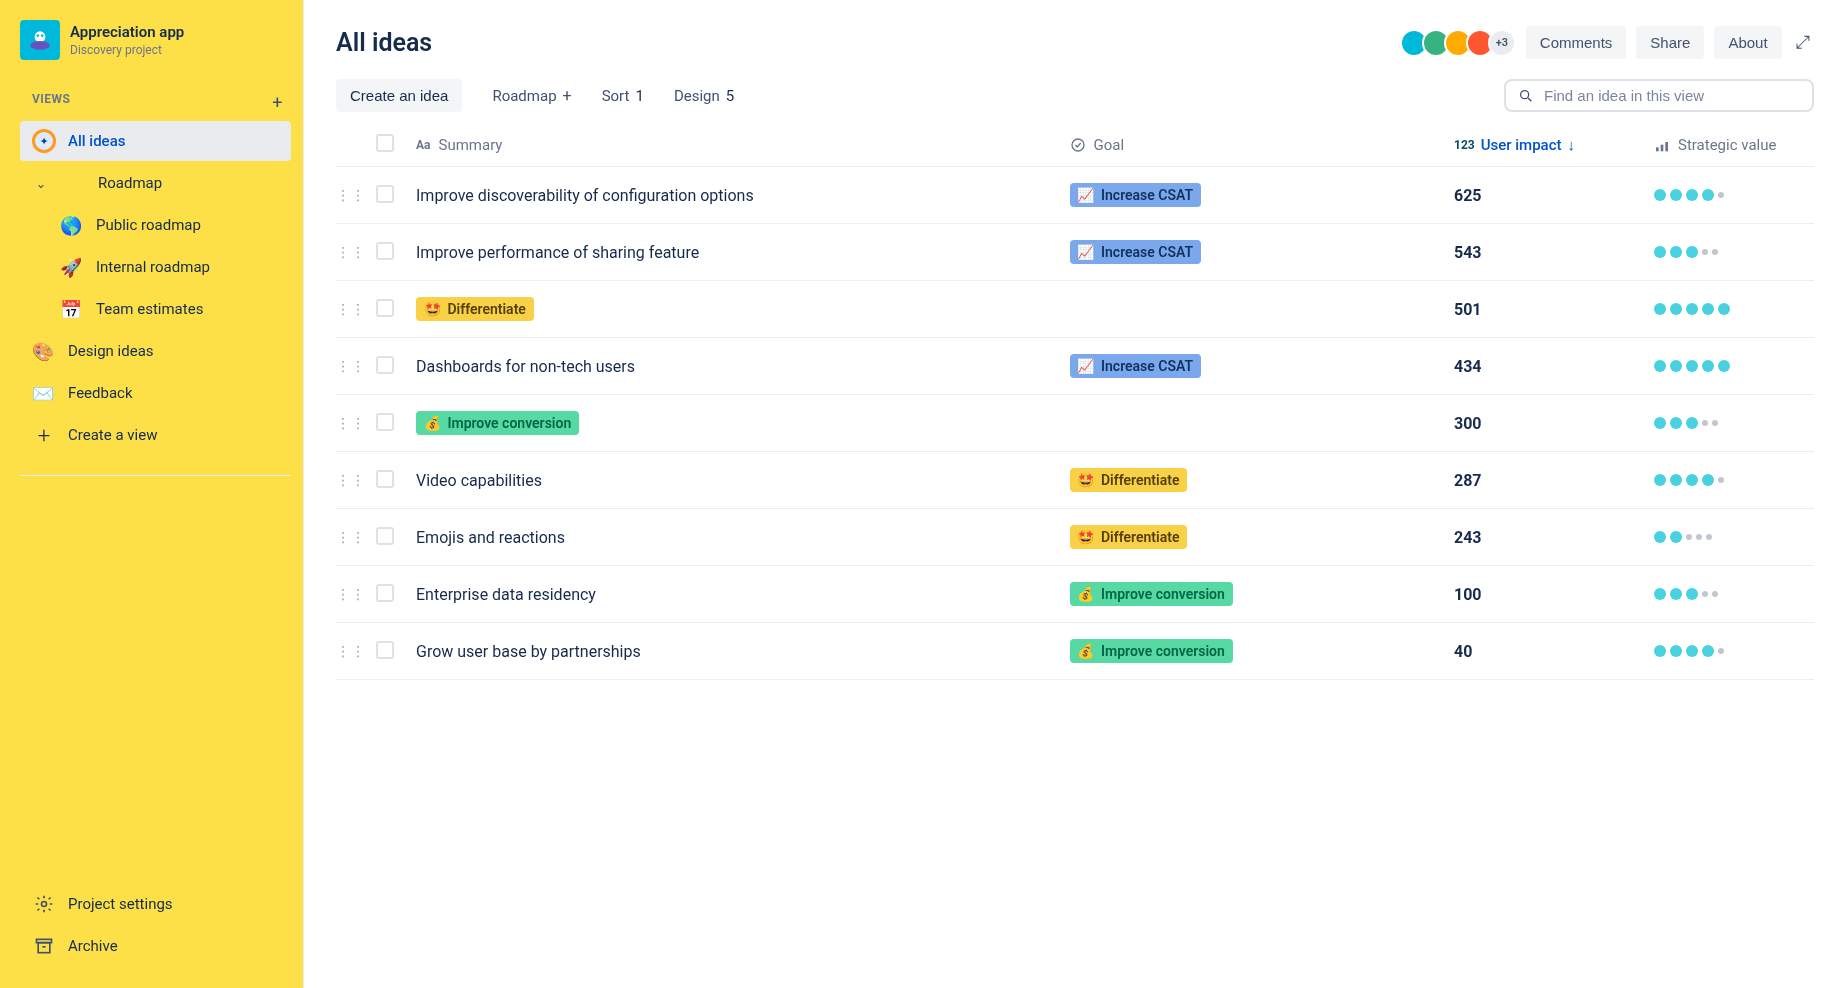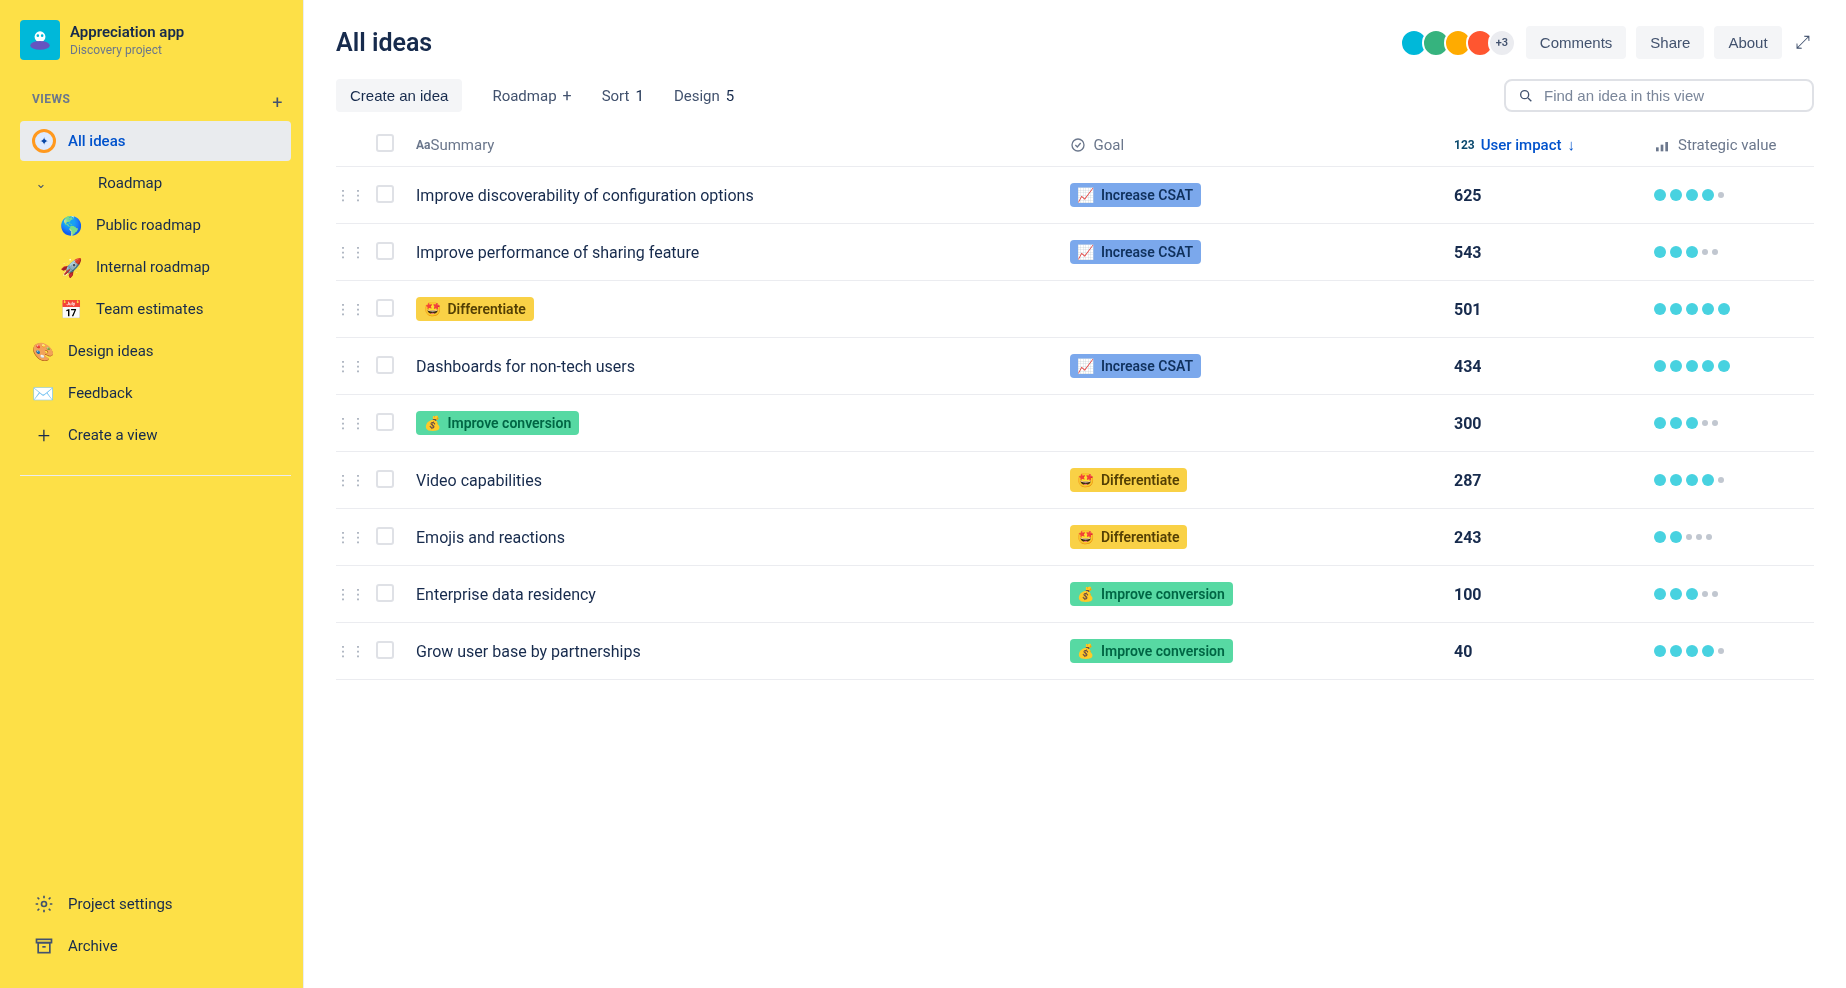--- a/index.html
+++ b/index.html
@@ -96,21 +96,21 @@
 .table { width:100%; }
 .thead {
   display:flex; align-items:center;
   border-bottom: 1px solid #EBECF0;
   padding: 10px 0;
   color:#6B778C;
   font-size:15px;
 }
 .col-handle { width: 40px; }
 .col-check { width: 40px; }
-.col-summary { flex: 1.7; display:flex; align-items:center; }
+.col-summary { flex: 1.7; display:flex; align-items:center; gap:8px;}
 .col-goal { flex: 1; display:flex; align-items:center; gap:8px;}
 .col-impact { width: 200px; display:flex; align-items:center; gap:6px; color:#0052CC; font-weight:500;}
 .col-strategic { width: 160px; display:flex; align-items:flex-end; gap:8px;}
 .sort-arrow { color:#0052CC; font-weight:600; }
 .row {
   display:flex; align-items:center;
   border-bottom: 1px solid #EBECF0;
   padding: 16px 0;
 }
 .row .col-summary { color:#172B4D; font-size:16px; }

